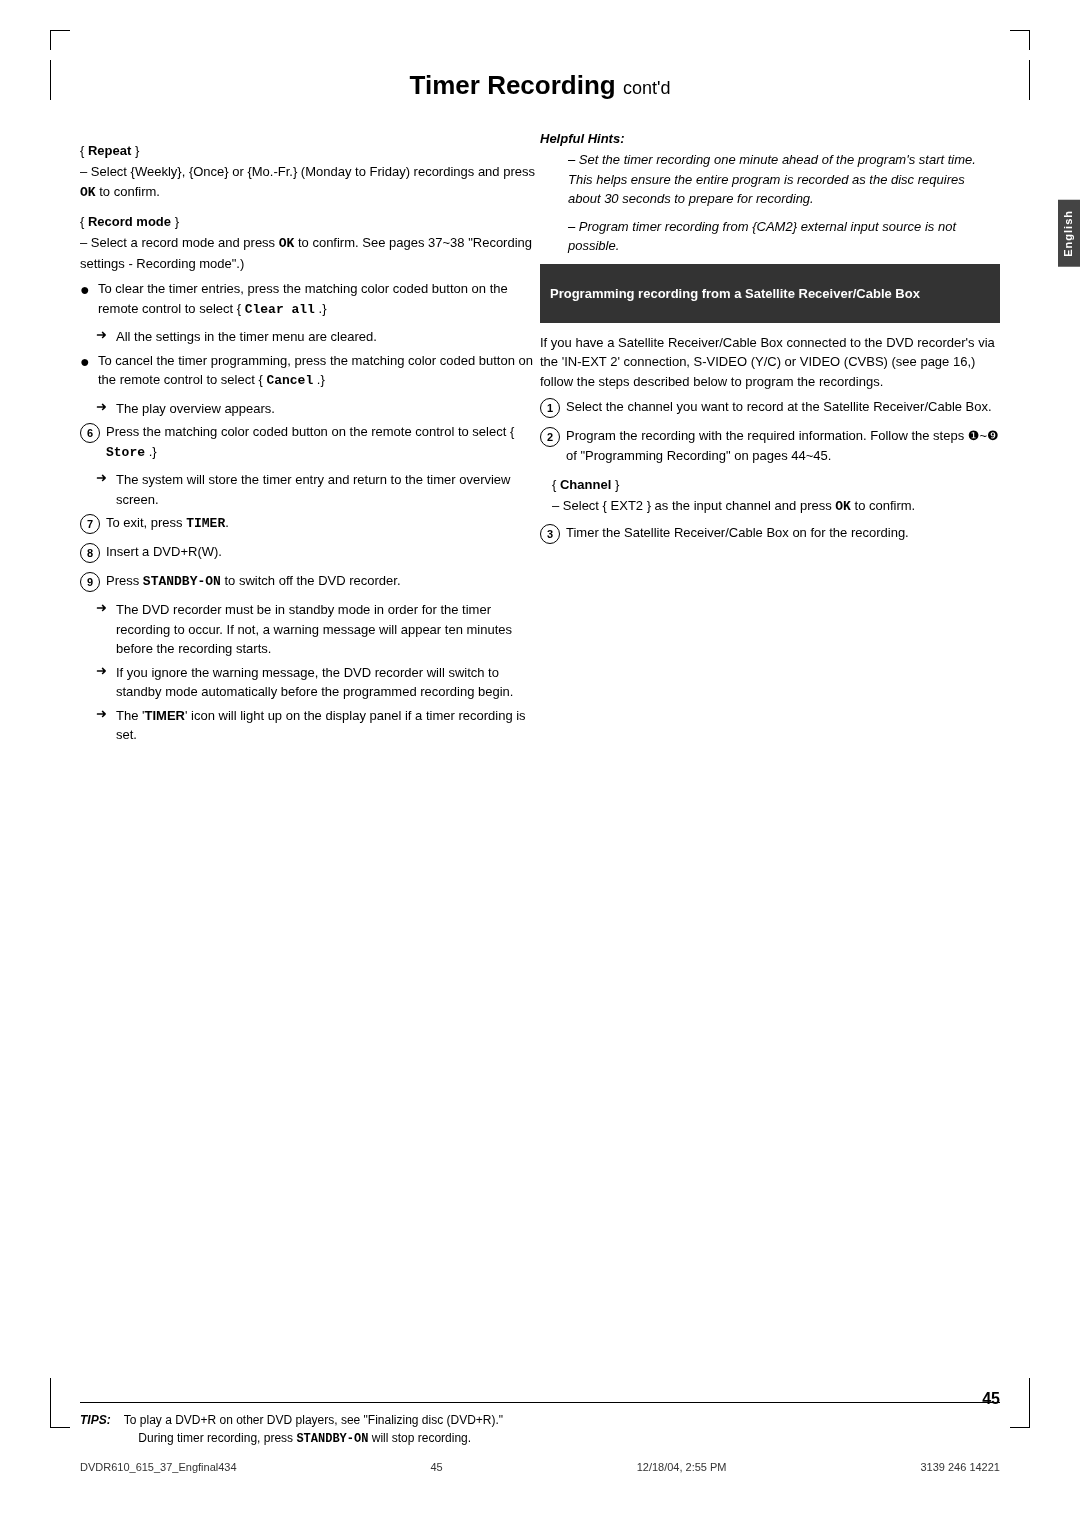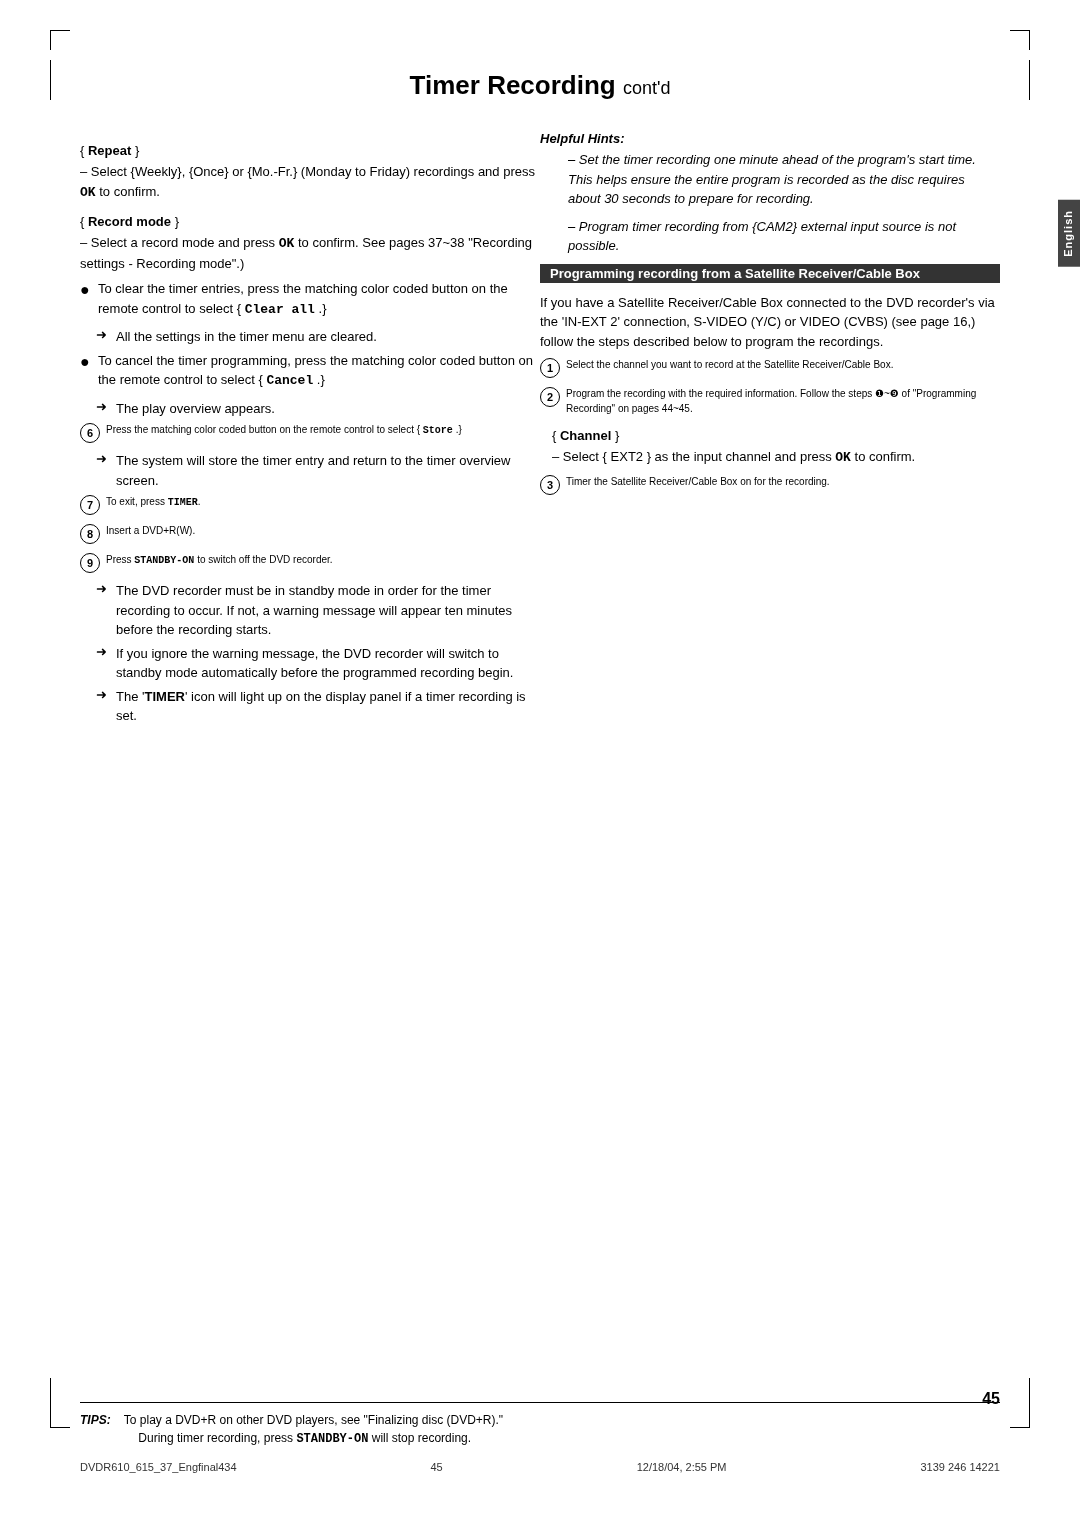--- a/index.html
+++ b/index.html
@@ -177,29 +177,29 @@
       display: flex;
       align-items: center;
       justify-content: center;
       font-size: 11px;
       font-weight: bold;
       margin-right: 6px;
       margin-top: 1px;
       flex-shrink: 0;
     }
     .num-text {
-      font-size: 10px;
+      font-size: 13px;
       line-height: 1.5;
     }
 
     
     .highlight-box {
       background: #333;
       color: #fff;
-      padding: 2px 10px;
+      padding: 22px 10px;
       margin-bottom: 10px;
       font-size: 13px;
       font-weight: bold;
     }
 
     
     .helpful-hints {
       font-style: italic;
       font-weight: bold;
       margin-bottom: 4px;

